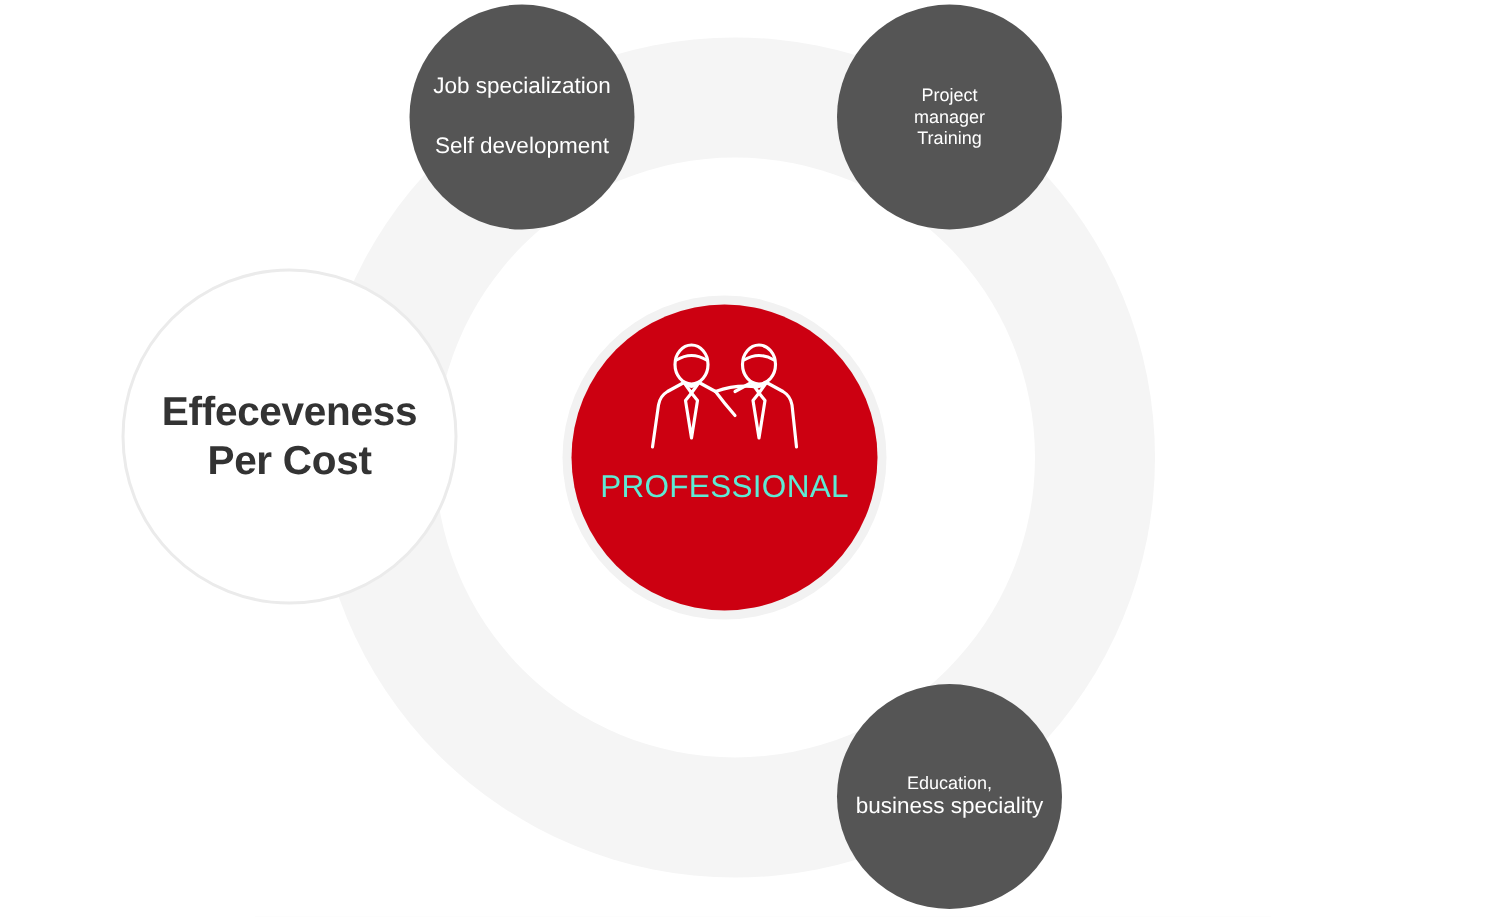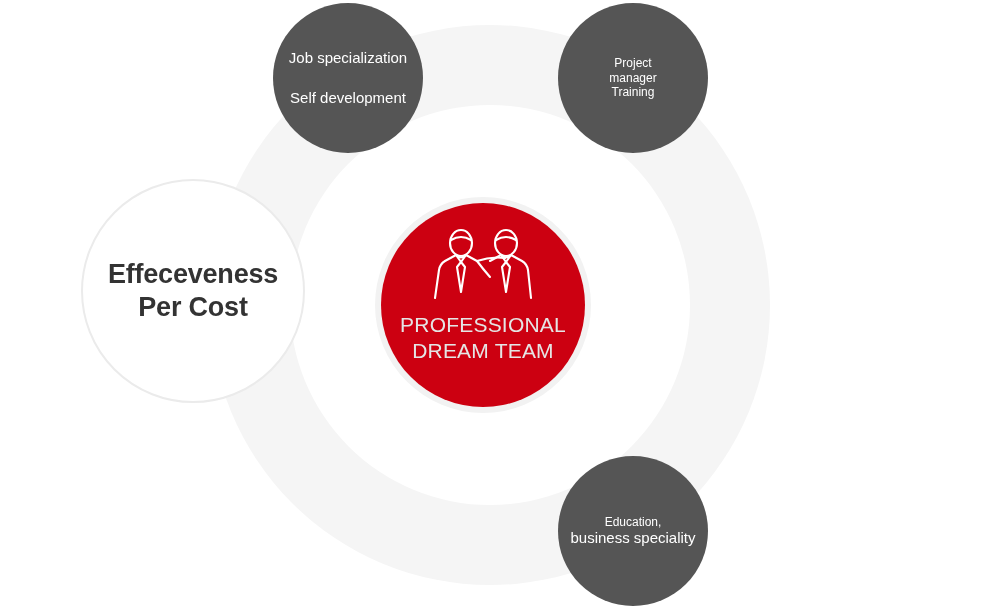--- a/index.html
+++ b/index.html
@@ -94,21 +94,21 @@
     background: #f2f2f2;
   }
   .hub {
     position: absolute;
     left: 381px;
     top: 203px;
     width: 204px;
     height: 204px;
     border-radius: 50%;
     background: #cc0011;
-    color: #e5e5e5;
+    color: #5eead4;
     display: flex;
     flex-direction: column;
     align-items: center;
     justify-content: flex-start;
     box-sizing: border-box;
     padding-top: 25px;
   }
   .hub-icon {
     width: 112px;
     height: 80px;
@@ -192,17 +192,16 @@
         <path d="M74 27 L79 34 L84 27"></path>
 
         <path d="M79 34 L75 39 L79 64 L83 39 Z"></path>
 
         <path d="M50 33 q14 -5 28 -3"></path>
         <path d="M50 33 q6 8 13 16"></path>
       </g>
     </svg>
     <div class="hub-label">
       <span class="line">PROFESSIONAL</span>
-      <span class="line">DREAM TEAM</span>
     </div>
   </div>
 
 </div>
 
 </body></html>

